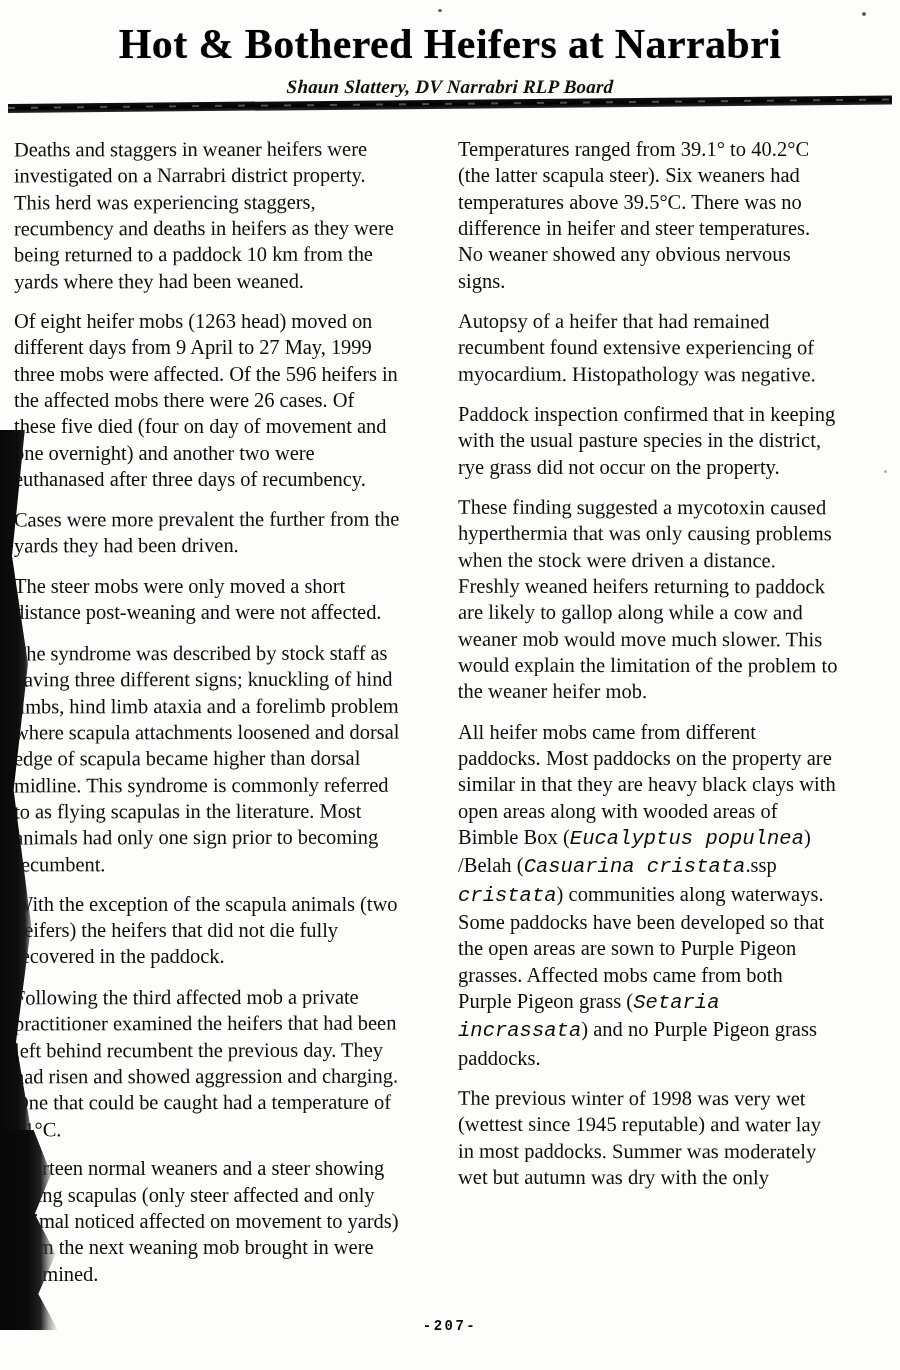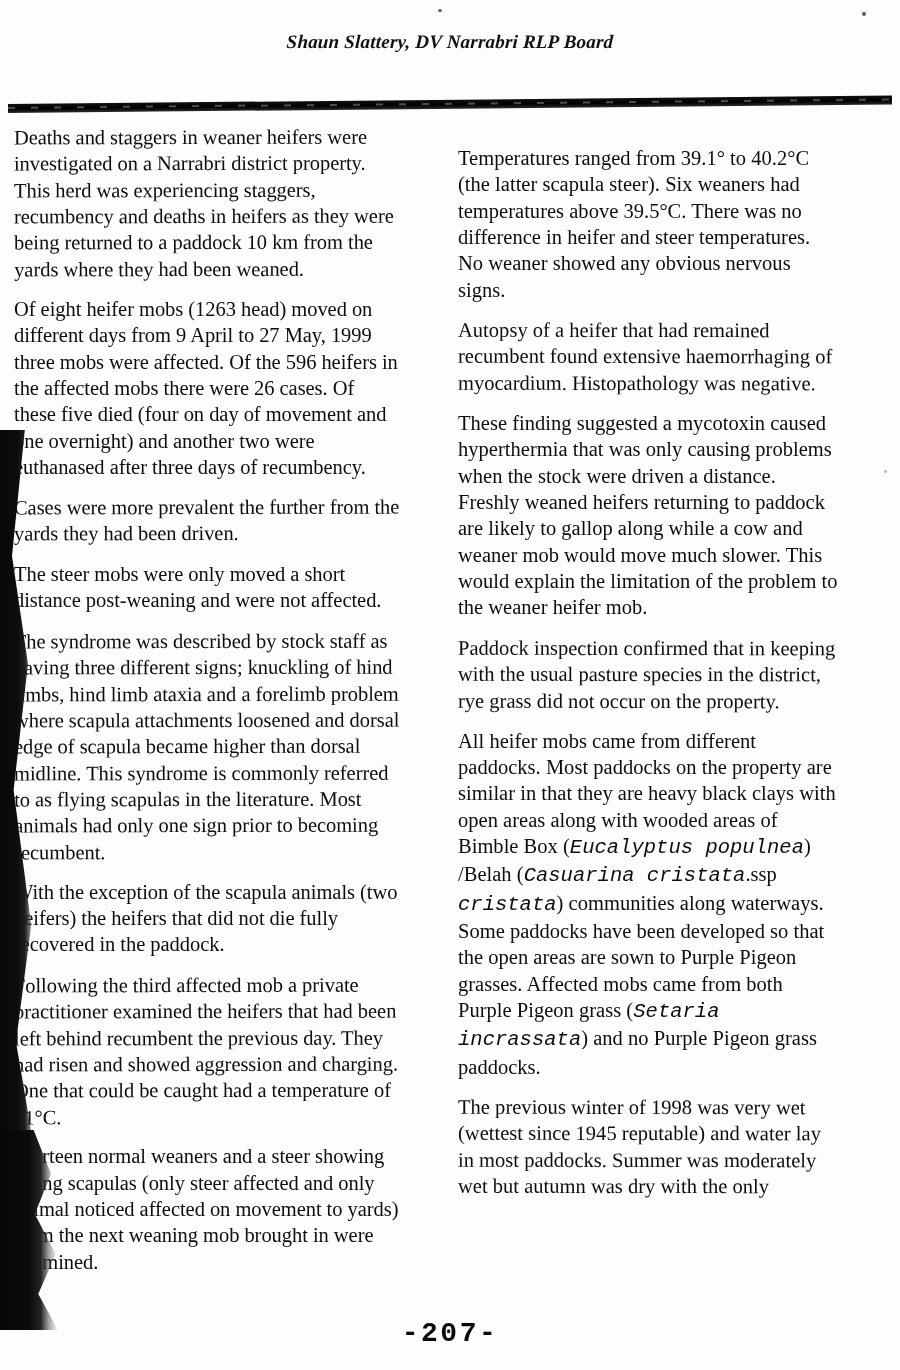--- a/index.html
+++ b/index.html
@@ -97,32 +97,32 @@
     position: absolute;
     left: 0; right: 0; top: 3px;
     height: 2px;
     background: repeating-linear-gradient(90deg,
       rgba(255,255,255,.30) 0 7px, rgba(255,255,255,0) 7px 23px);
   }
 
   
   .columns {
     position: absolute;
-    top: 124px;
+    top: 136px;
     left: 0;
     width: 900px;
     display: flex;
     gap: 40px;
   }
   .col {
     width: 400px;
     box-sizing: border-box;
   }
   .col-left  { padding-left: 14px; }
-  .col-right { padding-left: 18px; margin-top: 21px; }
+  .col-right { padding-left: 18px; }
 
   .para {
     margin: 0 0 14px 0;
     font-size: 20.5px;
     line-height: 1.285;
     text-align: left;
     color: #0d0d0d;
   }
   .col-left .para { letter-spacing: -0.05px; }
   .col-right .para { letter-spacing: 0.02px; }
@@ -133,57 +133,58 @@
 
   .sci { font-style: italic; font-family: Liberation Mono, monospace; }
 
   
   .folio {
     position: absolute;
     left: 0; right: 0;
     top: 1318px;
     text-align: center;
     font-family: "Liberation Mono", "DejaVu Sans Mono", monospace;
-    font-size: 28px;
+    font-size: 14px;
     font-weight: bold;
     letter-spacing: 2.5px;
     color: #0a0a0a;
   }
 </style>
 </head>
 <body>
 
 <div class="page">
 
   <div class="speckle" style="left:438px;top:9px;width:4px;height:3px;"></div>
   <div class="speckle" style="left:862px;top:12px;width:4px;height:4px;"></div>
   <div class="speckle" style="left:884px;top:470px;width:3px;height:3px;opacity:.35;"></div>
   <div class="speckle" style="left:40px;top:1322px;width:3px;height:3px;opacity:.4;"></div>
 
   <div class="masthead">
+    <h1 class="doc-title">Hot &amp; Bothered Heifers at Narrabri</h1>
     <div class="byline">Shaun Slattery, DV Narrabri RLP Board</div>
   </div>
   <div class="rule"></div>
 
   <div class="columns">
     <div class="col col-left">
         <p class="para">Deaths and staggers in weaner heifers were investigated on a Narrabri district property. This herd was experiencing staggers, recumbency and deaths in heifers as they were being returned to a paddock 10 km from the yards where they had been weaned.</p>
         <p class="para">Of eight heifer mobs (1263 head) moved on different days from 9 April to 27 May, 1999 three mobs were affected.  Of the 596 heifers in the affected mobs there were 26 cases.  Of these five died (four on day of movement and one overnight) and another two were euthanased after three days of recumbency.</p>
         <p class="para">Cases were more prevalent the further from the yards they had been driven.</p>
         <p class="para">The steer mobs were only moved a short distance post-weaning and were not affected.</p>
         <p class="para">The syndrome was described by stock staff as having three different signs; knuckling of hind limbs, hind limb ataxia and a forelimb problem where scapula attachments loosened and dorsal edge of scapula became higher than dorsal midline.  This syndrome is commonly referred to as flying scapulas in the literature.  Most animals had only one sign prior to becoming recumbent.</p>
         <p class="para">With the exception of the scapula animals (two heifers) the heifers that did not die fully recovered in the paddock.</p>
         <p class="para">Following the third affected mob a private practitioner examined the heifers that had been left behind recumbent the previous day.  They had risen and showed aggression and charging.  One that could be caught had a temperature of 41°C.</p>
         <p class="para">Thirteen normal weaners and a steer showing flying scapulas (only steer affected and only animal noticed affected on movement to yards) from the next weaning mob brought in were examined.</p>
       </div>
     <div class="col col-right">
         <p class="para"><span>Temperatures ranged from 39.1° to 40.2°C (the latter scapula steer).  Six weaners had temperatures above 39.5°C.  There was no difference in heifer and steer temperatures. No weaner showed any obvious nervous signs.</span></p>
-        <p class="para"><span>Autopsy of a heifer that had remained recumbent found extensive haemorrhaging of myocardium.  Histopathology was negative.</span></p>
+        <p class="para"><span>Autopsy of a heifer that had remained recumbent found extensive experiencing of myocardium.  Histopathology was negative.</span></p>
+        <p class="para"><span>Paddock inspection confirmed that in keeping with the usual pasture species in the district, rye grass did not occur on the property.</span></p>
         <p class="para"><span>These finding suggested a mycotoxin caused hyperthermia that was only causing problems when the stock were driven a distance.  Freshly weaned heifers returning to paddock are likely to gallop along while a cow and weaner mob would move much slower.  This would explain the limitation of the problem to the weaner heifer mob.</span></p>
-        <p class="para"><span>Paddock inspection confirmed that in keeping with the usual pasture species in the district, rye grass did not occur on the property.</span></p>
         <p class="para"><span>All heifer mobs came from different paddocks.  Most paddocks on the property are similar in that they are heavy black clays with open areas along with wooded areas of Bimble Box (</span><span class="sci">Eucalyptus populnea</span><span>) /Belah (</span><span class="sci">Casuarina cristata</span><span>.ssp </span><span class="sci">cristata</span><span>) communities along waterways.  Some paddocks have been developed so that the open areas are sown to Purple Pigeon grasses.  Affected mobs came from both Purple Pigeon grass (</span><span class="sci">Setaria incrassata</span><span>) and no Purple Pigeon grass paddocks.</span></p>
         <p class="para"><span>The previous winter of 1998 was very wet (wettest since 1945 reputable) and water lay in most paddocks.  Summer was moderately wet but autumn was dry with the only</span></p>
       </div>
   </div>
 
   <div class="scan-wedge"></div>
   <div class="scan-wedge-lower"></div>
 
   <div class="folio">-207-</div>
 

